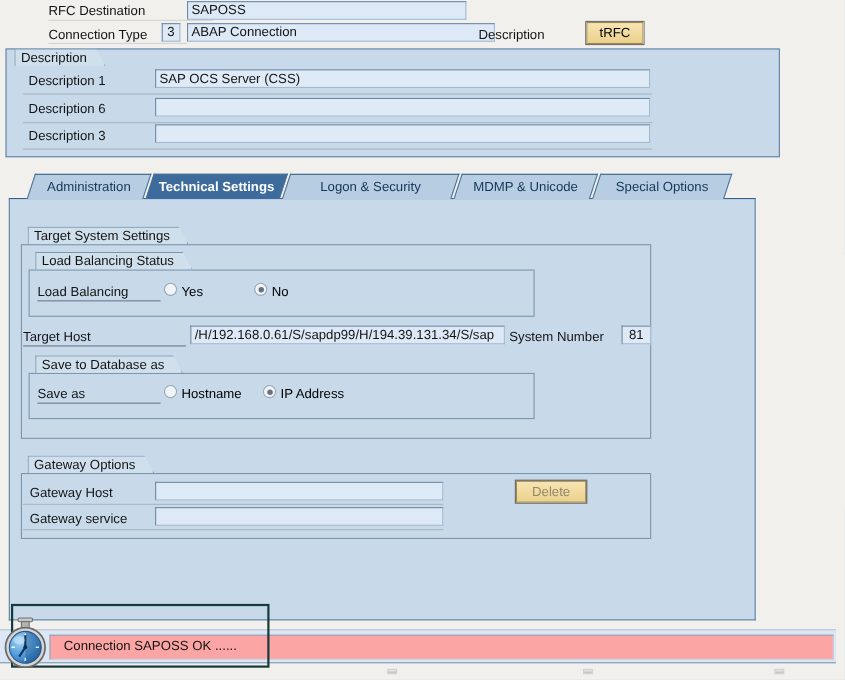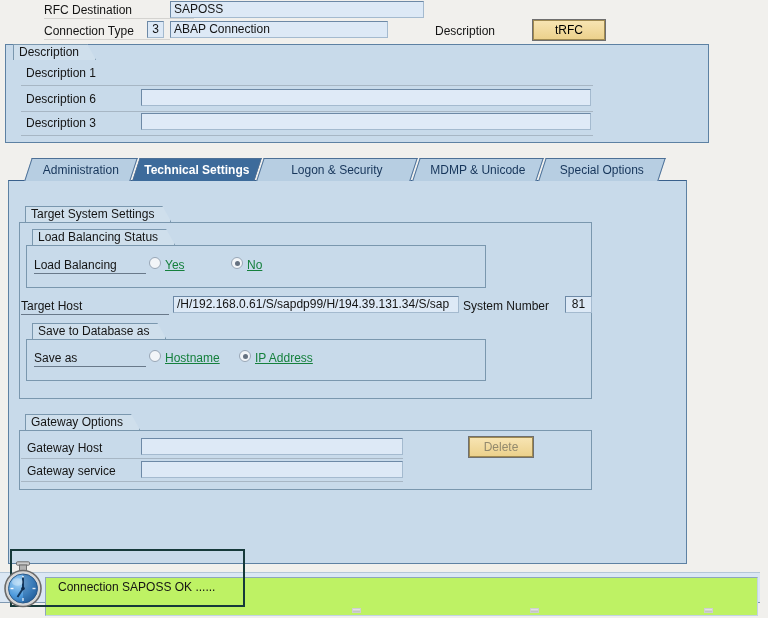--- a/index.html
+++ b/index.html
@@ -42,60 +42,61 @@
   .tab.active { background:#3d6b9b; z-index:2; }
   .tab.active > span { color:#ffffff; font-weight:bold; }
   .radio {
     position:absolute; width:12px; height:12px; border-radius:50%;
     background:#f2f5f8; border:1px solid #98a6b6;
   }
   .radio.sel::after {
     content:""; position:absolute; left:2.5px; top:2.5px;
     width:5px; height:5px; border-radius:50%; background:#667281;
   }
-  .ropt { position:absolute; color:#15803d; white-space:nowrap;text-decoration:underline; }
+  .ropt { position:absolute; color:#000000; white-space:nowrap; }
   .btn {
     position:absolute; background:linear-gradient(#f7e4b2,#ecd18c);
     border:1px solid #a08a50; box-shadow:0 0 0 1px #6f6f6f;
     text-align:center; font-size:12px; line-height:18px; cursor:pointer;
   }
   .statusstrip {
     position:absolute; left:0; top:572px; width:760px; height:31px;
     background:#dbe7f4; border-top:1px solid #b3c6d8; border-bottom:1px solid #7f99b2;
   }
   .msgfld {
-    position:absolute; left:45px; top:577px; width:713px; height:39px;
-    background:#bef264; border:1px solid; border-color:#8ea6bd #c3d4e4 #c3d4e4 #8ea6bd;
+    position:absolute; left:45px; top:577px; width:713px; height:23px;
+    background:#fca5a5; border:1px solid; border-color:#8ea6bd #c3d4e4 #c3d4e4 #8ea6bd;
     line-height:19px; padding-left:12px; white-space:nowrap; overflow:hidden;
   }
   .annot {
     position:absolute; left:10px; top:549px; width:235px; height:58px;
     border:2px solid #16393a; z-index:5; background:transparent;
   }
   .grip { position:absolute; top:608px; width:9px; height:5px;
     background:linear-gradient(#e9e9e9,#bdbdbd); border:1px solid #cfcfcf; }
   .stopwatch { position:absolute; left:1px; top:561px; z-index:6; }
 </style>
 </head>
 <body>
 
 <span class="lbl ul-light" style="left:14px;top:3px;width:150px">RFC Destination</span>
 <div class="fld" style="left:170px;top:1px;width:254px;height:17px">SAPOSS</div>
 
 <span class="lbl ul-light" style="left:14px;top:24px;width:126px">Connection Type</span>
 <div class="fld" style="left:147px;top:21px;width:17px;height:17px;text-align:center;padding:0">3</div>
-<div class="fld" style="left:170px;top:21px;width:218px;height:17px">ABAP Connection</div>
+<div class="fld" style="left:170px;top:21px;width:280px;height:17px">ABAP Connection</div>
 <span class="lbl" style="left:435px;top:24px">Description</span>
-<button class="btn" style="left:533px;top:20px;width:72px;height:20px">tRFC</button>
+<button class="btn" style="left:533px;top:20px;width:52px;height:20px">tRFC</button>
 
 <div class="panel" style="left:5px;top:44px;width:704px;height:99px">
   <div class="ghead" style="left:7px;top:-1px">Description</div>
 
   <div class="rline" style="left:15px;top:40px;width:572px"></div>
   <span class="lbl" style="left:20px;top:21px">Description 1</span>
+  <div class="fld" style="left:135px;top:18px;width:450px;height:17px;background:#dfeaf7">SAP OCS Server (CSS)</div>
 
   <div class="rline" style="left:15px;top:66px;width:572px"></div>
   <span class="lbl" style="left:20px;top:47px">Description 6</span>
   <div class="fld" style="left:135px;top:44px;width:450px;height:17px;background:#dfeaf7"></div>
 
   <div class="rline" style="left:15px;top:90px;width:572px"></div>
   <span class="lbl" style="left:20px;top:71px">Description 3</span>
   <div class="fld" style="left:135px;top:68px;width:450px;height:17px;background:#dfeaf7"></div>
 </div>
 

